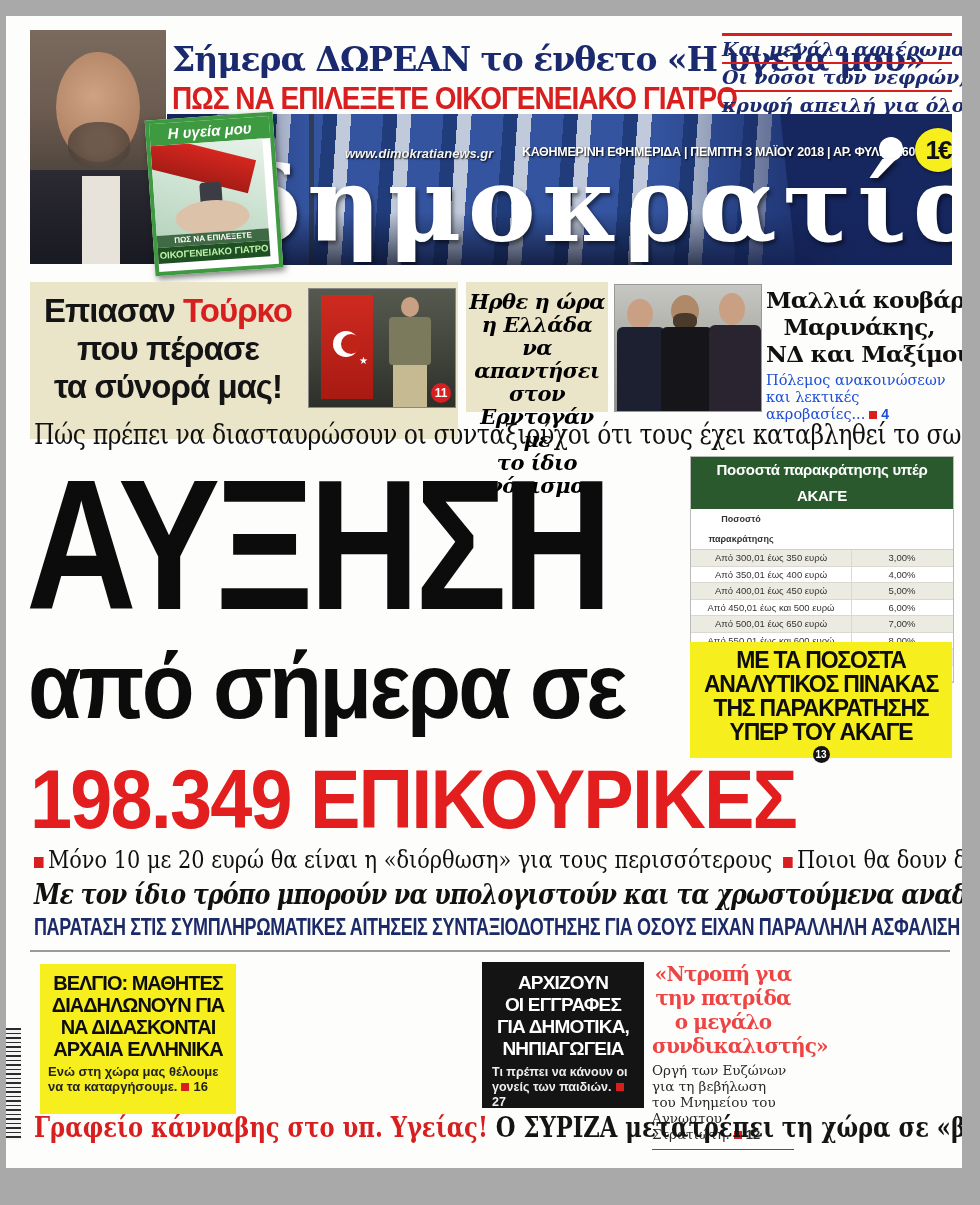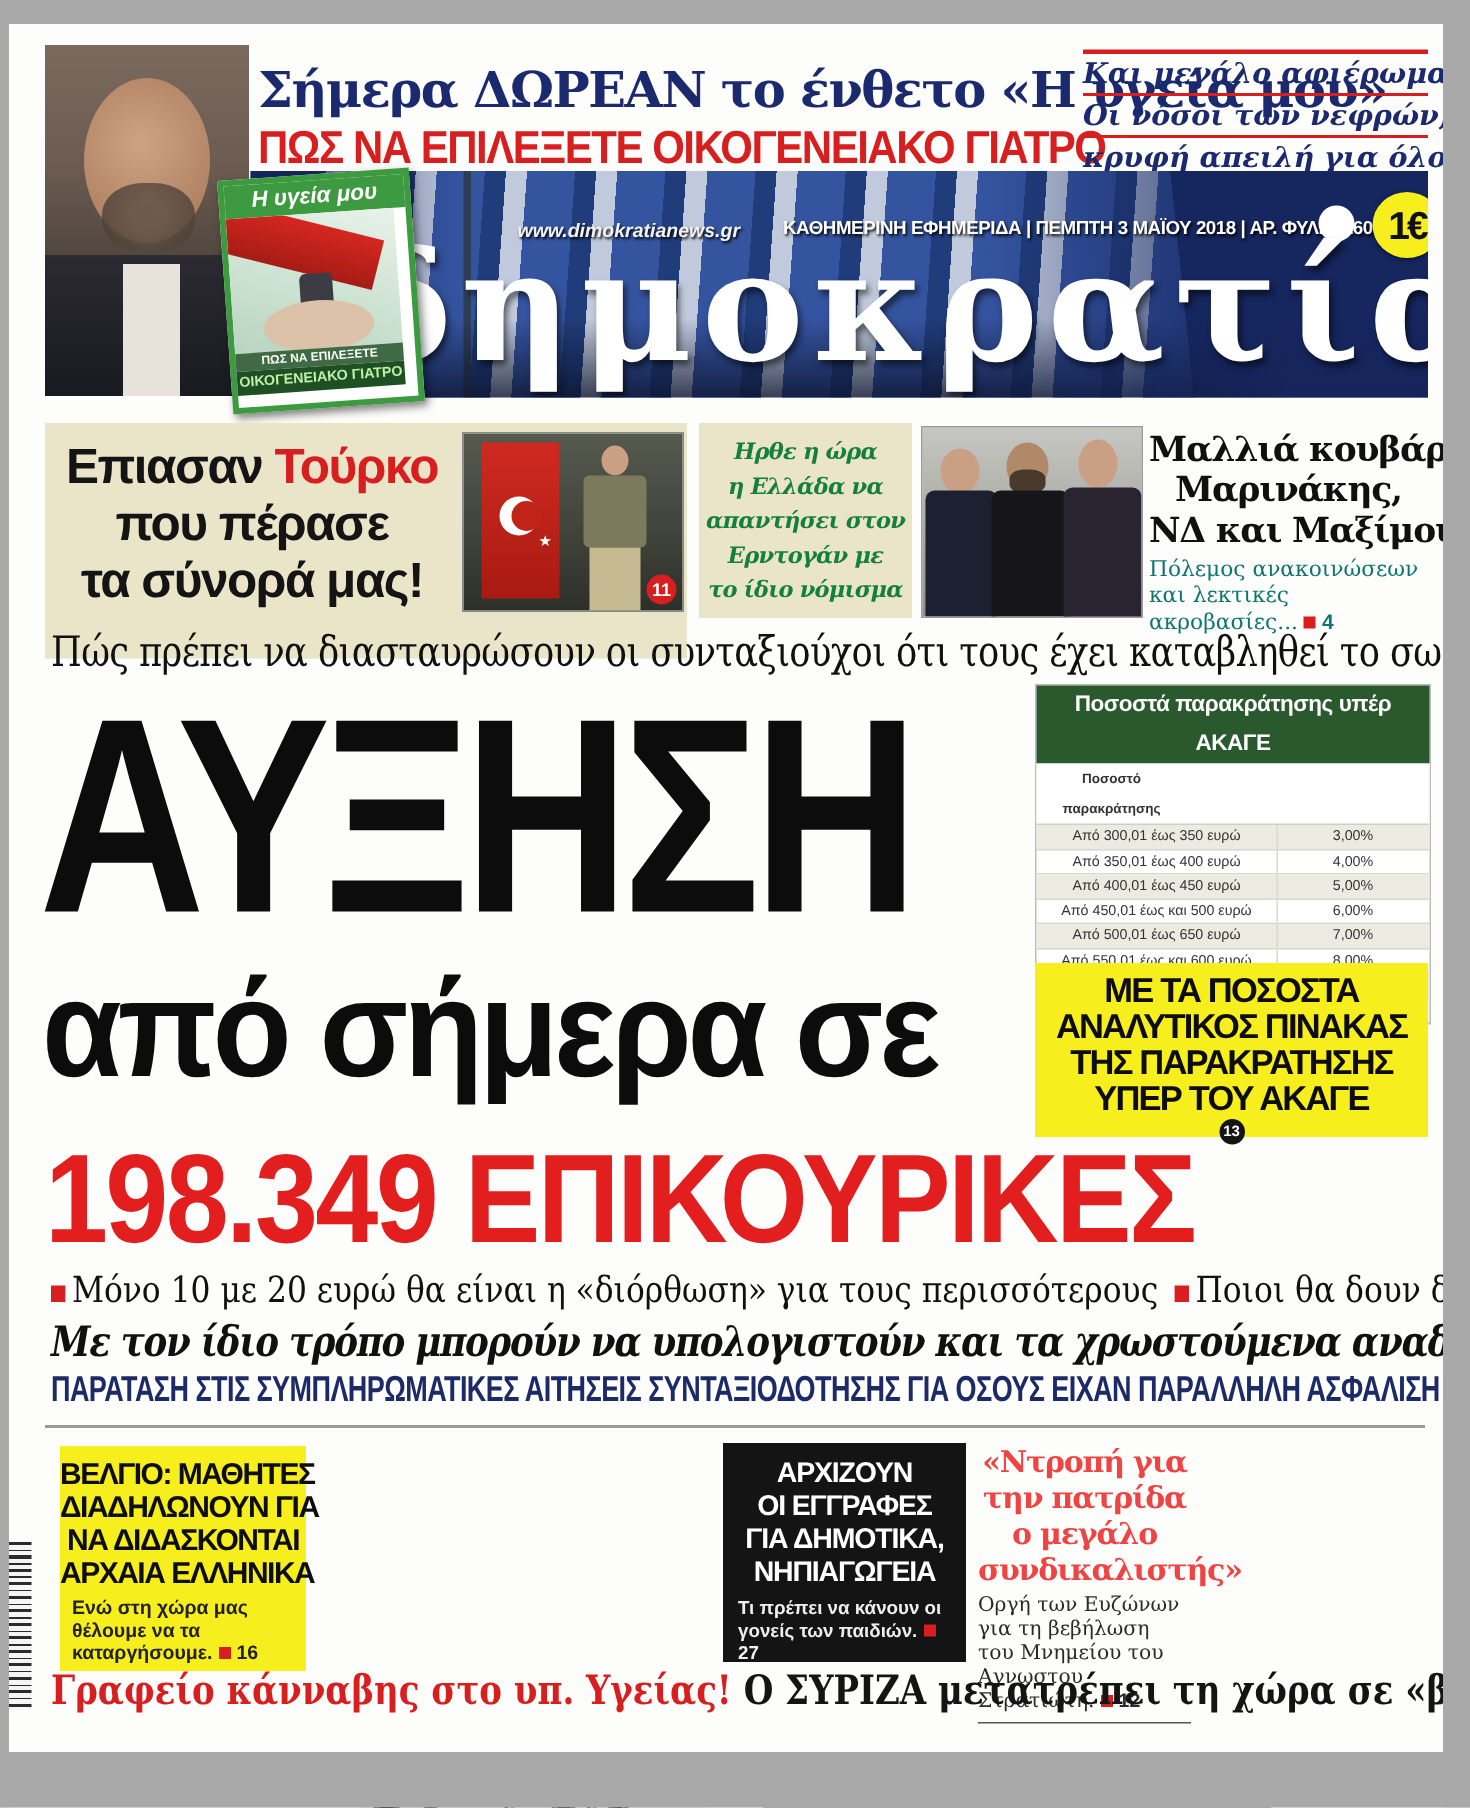--- a/index.html
+++ b/index.html
@@ -108,21 +108,21 @@
         <div class="abs" style="left:38px;top:60px;color:#fff;font-size:10px;">★</div>
       </div>
       <div class="headc" style="left:92px;top:8px;width:18px;height:20px;"></div>
       <div class="abs" style="left:80px;top:28px;width:42px;height:48px;background:#7b7a5d;border-radius:4px;"></div>
       <div class="abs" style="left:84px;top:76px;width:34px;height:42px;background:#c6ba92;"></div>
       <div class="badge red" style="position:absolute;right:4px;bottom:4px;width:20px;height:20px;font-size:12px;line-height:20px;">11</div>
     </div>
   </div>
 
   <div class="abs beige" style="left:466px;top:282px;width:142px;height:130px;">
-    <div class="ctr serif b i" style="padding-top:8px;font-size:15px;line-height:23px;color:#15803d;letter-spacing:-0.5px;">
+    <div class="ctr serif b i" style="padding-top:8px;font-size:21px;line-height:23px;color:#000000;letter-spacing:-0.5px;">
       <div>Ηρθε η ώρα</div>
       <div>η Ελλάδα να</div>
       <div>απαντήσει στον</div>
       <div>Ερντογάν με</div>
       <div>το ίδιο νόμισμα</div>
     </div>
   </div>
 
   <div class="abs" style="left:614px;top:282px;width:338px;height:130px;">
     <div class="abs photo" style="left:0;top:2px;width:146px;height:126px;background:linear-gradient(180deg,#c6c6c2 0%,#a8a8a2 55%,#8e8e88 100%);border:1px solid #999;">
@@ -132,21 +132,21 @@
       <div class="abs" style="left:58px;top:28px;width:24px;height:16px;border-radius:40%;background:#4a3a2c;"></div>
       <div class="abs" style="left:46px;top:42px;width:52px;height:84px;background:#15151a;border-radius:6px 6px 0 0;"></div>
       <div class="headc" style="left:104px;top:8px;width:26px;height:32px;"></div>
       <div class="abs" style="left:94px;top:40px;width:52px;height:88px;background:#2a2330;border-radius:6px 6px 0 0;"></div>
     </div>
     <div class="abs ctr serif nowrap" style="left:152px;top:4px;width:186px;font-weight:bold;font-size:23px;line-height:27px;letter-spacing:-0.8px;color:#101010;">
       <div>Μαλλιά κουβάρια</div>
       <div>Μαρινάκης,</div>
       <div>ΝΔ και Μαξίμου</div>
     </div>
-    <div class="abs serif" style="left:152px;top:90px;width:186px;font-size:14.5px;line-height:17px;color:#0f766e;">
+    <div class="abs serif" style="left:152px;top:90px;width:186px;font-size:14.5px;line-height:17px;color:#1d4ed8;">
       <span>Πόλεμος ανακοινώσεων και λεκτικές ακροβασίες...</span><span class="sq small"></span><span class="b sans" style="font-size:14px;">4</span>
     </div>
   </div>
 
   <div class="abs serif nowrap" style="left:34px;top:418px;font-size:28px;color:#101010;letter-spacing:-0.5px;transform:scaleX(0.84);transform-origin:left top;">Πώς πρέπει να διασταυρώσουν οι συνταξιούχοι ότι τους έχει καταβληθεί το σωστό ποσό</div>
 
   <div class="abs sans nowrap" style="left:26px;top:452px;font-weight:900;font-size:158px;line-height:158px;letter-spacing:-5px;color:#0c0c0c;transform:scale(0.97,1.17);transform-origin:left top;">ΑΥΞΗΣΗ</div>
   <div class="abs sans nowrap" style="left:28px;top:636px;font-weight:900;font-size:92px;line-height:100px;letter-spacing:-3px;color:#0c0c0c;transform:scaleX(0.94);transform-origin:left top;">από σήμερα σε</div>
   <div class="abs sans nowrap" style="left:30px;top:756px;font-weight:900;font-size:84px;line-height:86px;letter-spacing:-2px;color:#e31e1e;transform:scaleX(0.9);transform-origin:left top;">198.349 ΕΠΙΚΟΥΡΙΚΕΣ</div>
 
@@ -202,21 +202,21 @@
   <div class="abs serif nowrap" style="left:34px;top:846px;font-size:24px;color:#101010;transform:scaleX(0.87);transform-origin:left top;">
     <span class="sq" style="margin-left:0;"></span><span>Μόνο 10 με 20 ευρώ θα είναι η «διόρθωση» για τους περισσότερους</span>
     <span class="sq"></span><span>Ποιοι θα δουν διαφορές</span>
   </div>
   <div class="abs serif b i nowrap" style="left:34px;top:878px;font-size:28px;color:#101010;letter-spacing:-1px;transform:scaleX(0.85);transform-origin:left top;">Με τον ίδιο τρόπο μπορούν να υπολογιστούν και τα χρωστούμενα αναδρομικά</div>
   <div class="abs sans nowrap" style="left:34px;top:913px;font-weight:900;font-size:24px;color:#1c2a68;letter-spacing:-0.5px;transform:scaleX(0.75);transform-origin:left top;">ΠΑΡΑΤΑΣΗ ΣΤΙΣ ΣΥΜΠΛΗΡΩΜΑΤΙΚΕΣ ΑΙΤΗΣΕΙΣ ΣΥΝΤΑΞΙΟΔΟΤΗΣΗΣ ΓΙΑ ΟΣΟΥΣ ΕΙΧΑΝ ΠΑΡΑΛΛΗΛΗ ΑΣΦΑΛΙΣΗ</div>
   <div class="rule" style="left:30px;top:950px;width:920px;"></div>
 
   <div class="abs" style="left:6px;top:1028px;width:15px;height:112px;background:repeating-linear-gradient(180deg,#2b2b2b 0 2px,#f5f5f5 2px 5px,#2b2b2b 5px 6px,#f5f5f5 6px 9px);"></div>
 
-  <div class="abs yellowbox ctr" style="left:40px;top:964px;width:164px;height:142px;padding-top:8px;">
+  <div class="abs yellowbox ctr" style="left:40px;top:964px;width:196px;height:142px;padding-top:8px;">
     <div class="sans nowrap" style="font-weight:900;font-size:20px;line-height:22px;letter-spacing:-1px;color:#0d0d0d;">
       <div>ΒΕΛΓΙΟ: ΜΑΘΗΤΕΣ</div>
       <div>ΔΙΑΔΗΛΩΝΟΥΝ ΓΙΑ</div>
       <div>ΝΑ ΔΙΔΑΣΚΟΝΤΑΙ</div>
       <div>ΑΡΧΑΙΑ ΕΛΛΗΝΙΚΑ</div>
     </div>
     <div class="sans b" style="font-size:13px;line-height:15px;color:#222;padding:4px 8px 0 8px;text-align:left;">
       <span>Ενώ στη χώρα μας θέλουμε να τα καταργήσουμε.</span><span class="sq small"></span><span>16</span>
     </div>
   </div>

